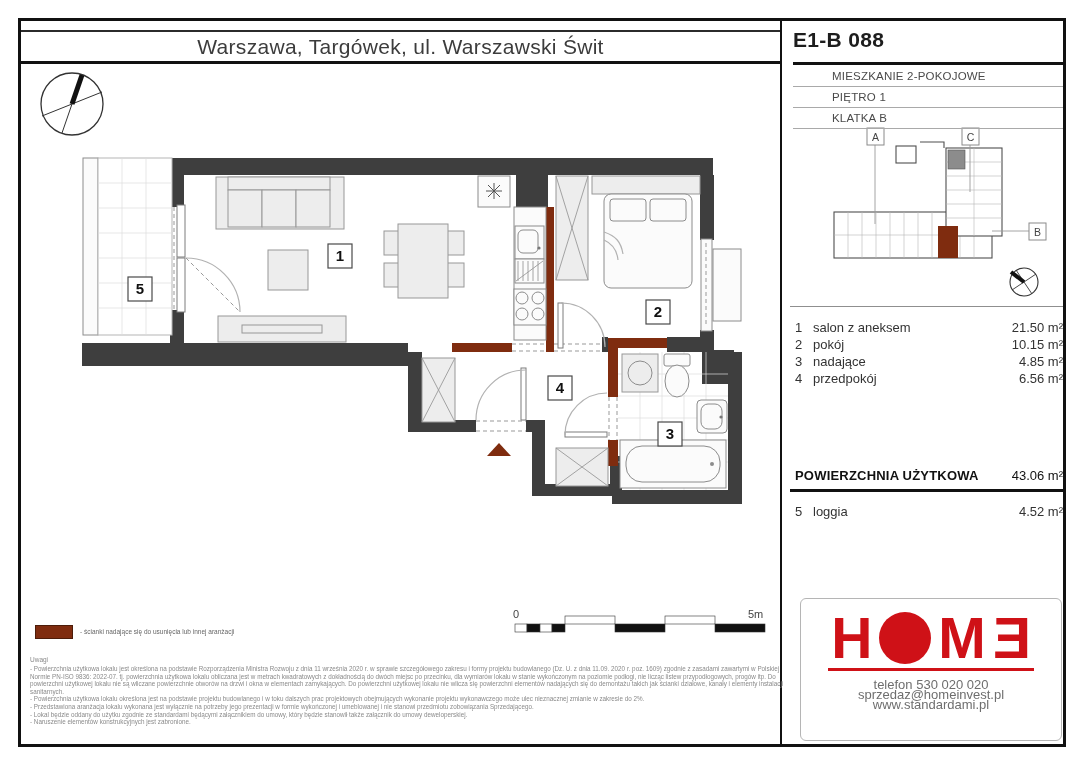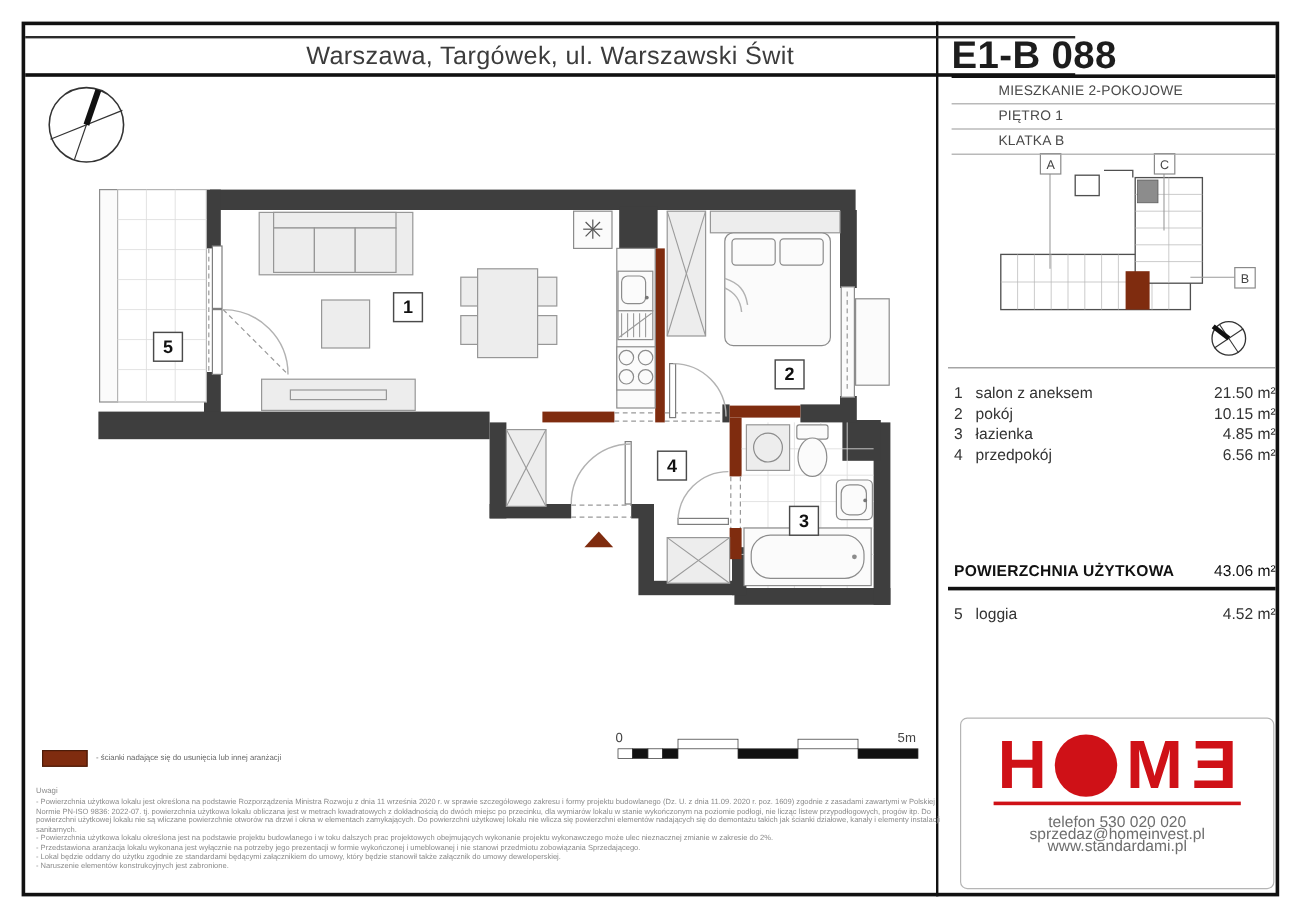--- a/index.html
+++ b/index.html
@@ -5,26 +5,26 @@
   html,body{margin:0;padding:0;background:#fff;}
   #page{position:relative;width:1087px;height:768px;background:#fff;overflow:hidden;
         font-family:"Liberation Sans",sans-serif;color:#333;}
   .abs{position:absolute;}
 
   
   #frame{left:18px;top:18px;width:1048px;height:729px;border:3px solid #111;box-sizing:border-box;}
   #divider{left:780px;top:18px;width:2px;height:729px;background:#111;}
 
   
-  #title-strip{left:21px;top:30px;width:875px;height:34px;border-top:2px solid #2b2b2b;
+  #title-strip{left:21px;top:30px;width:759px;height:34px;border-top:2px solid #2b2b2b;
                border-bottom:3px solid #111;box-sizing:border-box;display:flex;align-items:center;justify-content:center;}
   #title-strip .t{font-size:21px;font-weight:400;color:#3c3c3c;letter-spacing:.3px;}
 
   
-  #unit-code{left:793px;top:28px;font-size:32px;font-weight:bold;color:#1d1d1d;letter-spacing:.3px;}
+  #unit-code{left:793px;top:28px;font-size:21px;font-weight:bold;color:#1d1d1d;letter-spacing:.3px;}
   .hrule{background:#111;height:3px;}
   .thinrule{background:#a9a9a9;height:1px;}
   .meta-row{left:832px;width:268px;font-size:11.5px;color:#4a4a4a;letter-spacing:.2px;}
 
   
   .room-row{left:795px;width:268px;display:flex;font-size:13px;color:#333;height:17px;align-items:center;}
   .room-row .no{width:18px;}
   .room-row .nm{flex:1;}
   .room-row .ar{text-align:right;}
   #pu-row{left:795px;top:468px;width:268px;display:flex;font-size:13px;color:#111;align-items:center;}
@@ -366,21 +366,21 @@
     <span class="nm">salon z aneksem</span>
     <span class="ar">21.50 m²</span>
   </div>
   <div class="abs room-row" style="top:336px;">
     <span class="no">2</span>
     <span class="nm">pokój</span>
     <span class="ar">10.15 m²</span>
   </div>
   <div class="abs room-row" style="top:353px;">
     <span class="no">3</span>
-    <span class="nm">łazienka</span>
+    <span class="nm">nadające</span>
     <span class="ar">4.85 m²</span>
   </div>
   <div class="abs room-row" style="top:370px;">
     <span class="no">4</span>
     <span class="nm">przedpokój</span>
     <span class="ar">6.56 m²</span>
   </div>
   <div class="abs" id="pu-row">
     <span class="lbl">POWIERZCHNIA UŻYTKOWA</span>
     <span>43.06 m²</span>

